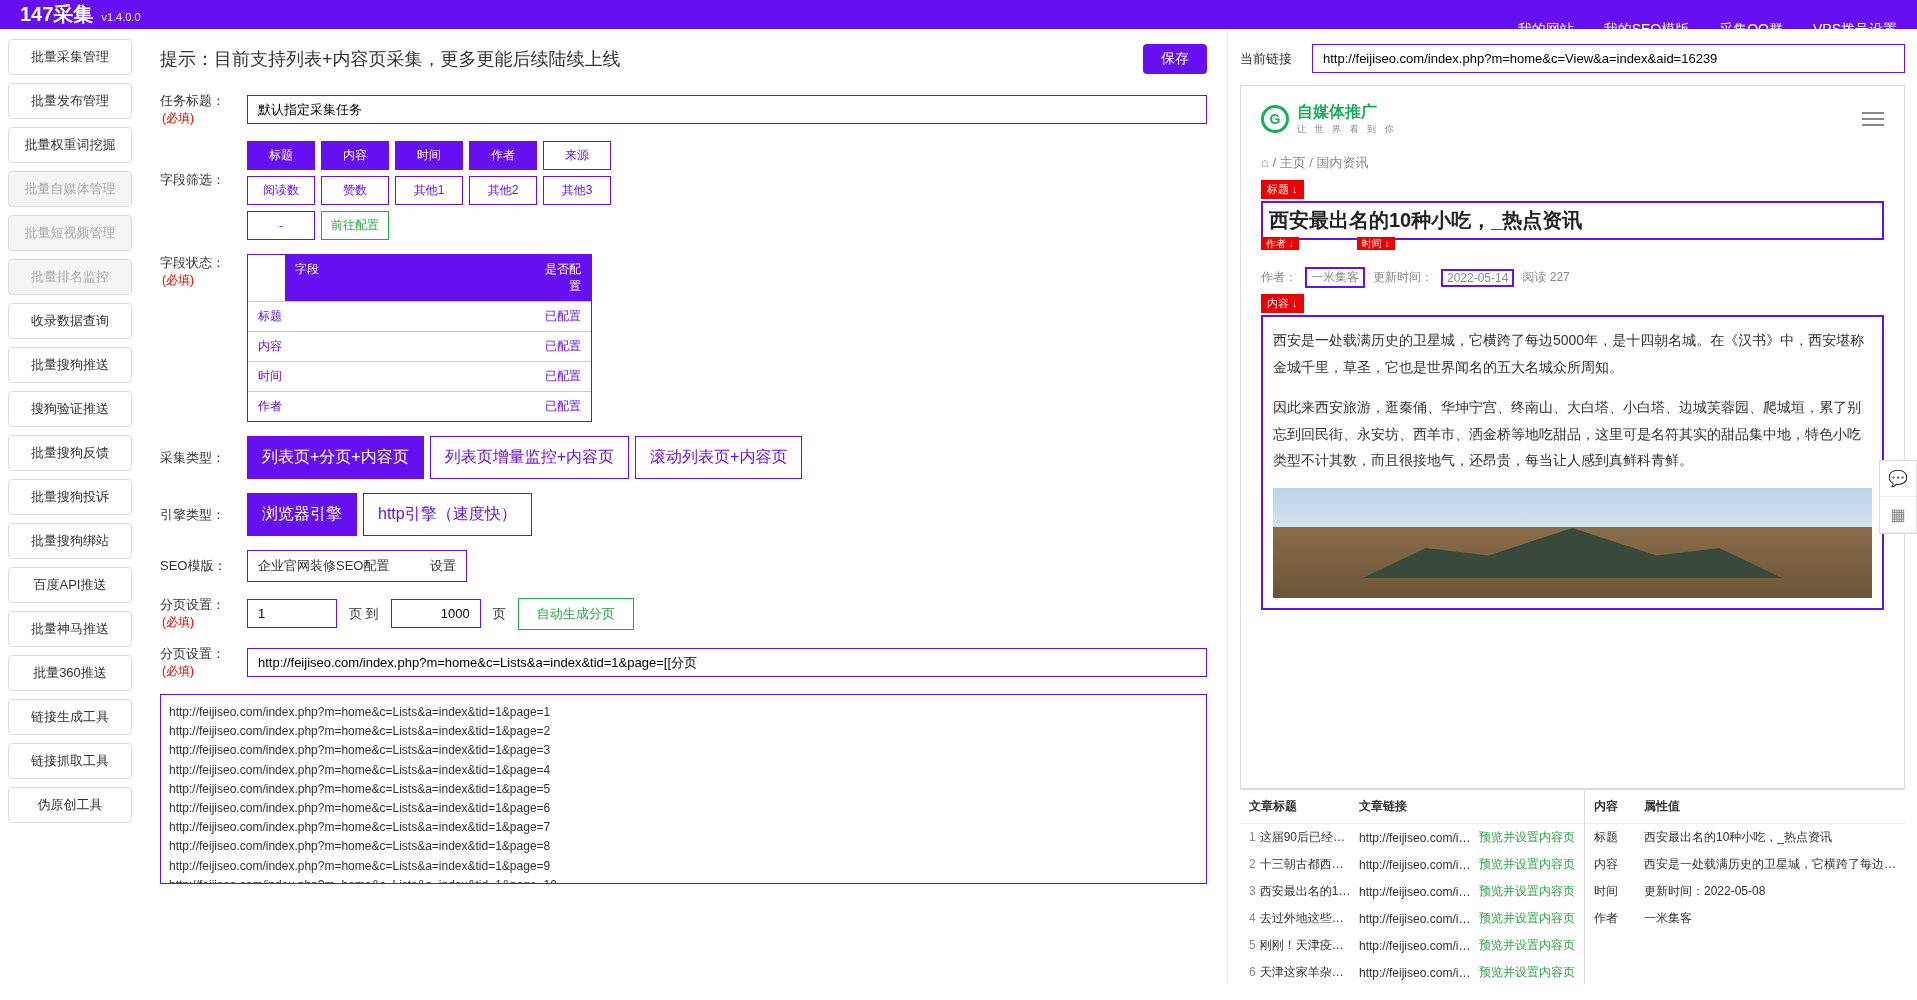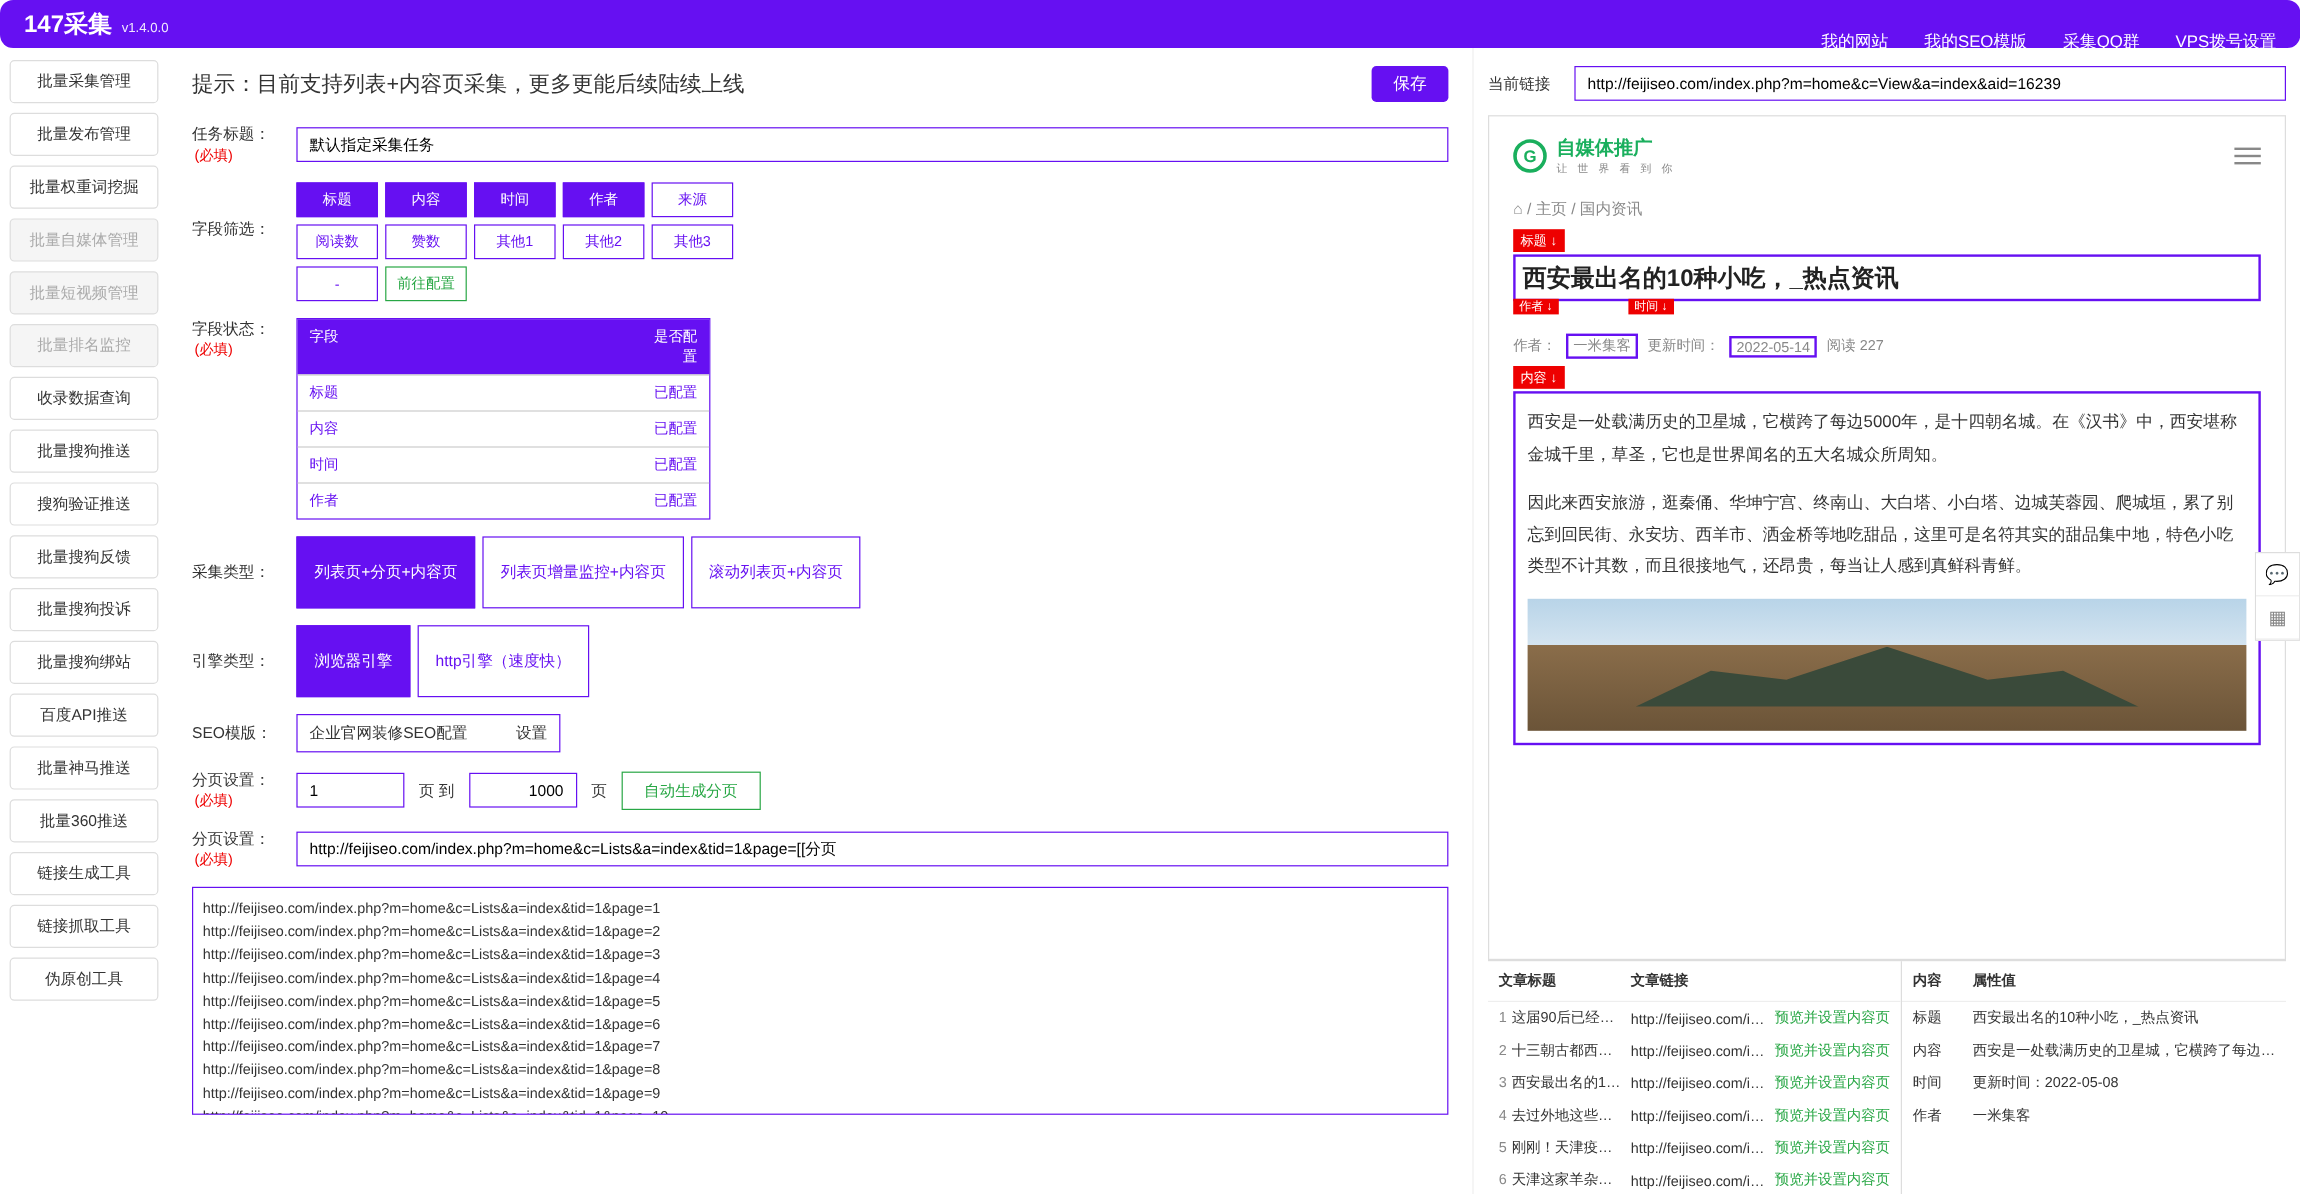--- a/index.html
+++ b/index.html
@@ -1,17 +1,17 @@
 <!DOCTYPE html>
 <html><head>
 <meta charset="utf-8">
 <style>
 * { box-sizing: border-box; margin: 0; padding: 0; }
 body { font-family: "Microsoft YaHei", Arial, sans-serif; font-size: 13px; color: #333; background: #fff; overflow: hidden; }
-.header { background: #6610f2; color: #fff; height: 40px; display: flex; align-items: center; padding: 0 20px; justify-content: space-between; border-radius: 11px; }
+.header { background: #6610f2; color: #fff; height: 29px; display: flex; align-items: center; padding: 0 20px; justify-content: space-between; }
 .header-left { display: flex; align-items: baseline; gap: 8px; }
 .app-title { font-size: 20px; font-weight: bold; }
 .app-version { font-size: 11px; opacity: 0.9; }
 .header-nav { display: flex; gap: 30px; }
 .header-nav a { color: #fff; text-decoration: none; font-size: 14px; cursor: pointer; margin-top: 30px; }
 .main { display: flex; height: calc(100vh - 45px); }
 .sidebar { width: 140px; padding: 10px 8px; background: #fff; overflow-y: auto; }
 .sidebar-item { display: block; width: 100%; padding: 8px 10px; margin-bottom: 8px; text-align: center; border: 1px solid #ddd; border-radius: 4px; background: #fff; font-size: 13px; cursor: pointer; color: #333; }
 .sidebar-item.disabled { color: #aaa; background: #f5f5f5; }
 .center { flex: 1; padding: 15px 20px; overflow-y: auto; min-width: 0; }
@@ -21,27 +21,27 @@
 .save-btn { background: #6610f2; color: #fff; border: none; padding: 6px 18px; border-radius: 4px; font-size: 14px; cursor: pointer; }
 .form-row { display: flex; align-items: center; margin-bottom: 14px; gap: 12px; }
 .form-label { width: 75px; font-size: 13px; color: #333; flex-shrink: 0; }
 .required { color: #e00; font-size: 12px; margin-left: 2px; }
 .text-input { border: 1px solid #6610f2; padding: 6px 10px; font-size: 13px; width: 100%; }
 .btn-group { display: flex; flex-wrap: wrap; gap: 6px; }
 .pill-btn { padding: 5px 0; width: 68px; text-align: center; border: 1px solid #6610f2; background: #fff; color: #6610f2; font-size: 12px; cursor: pointer; }
 .pill-btn.active { background: #6610f2; color: #fff; }
 .pill-btn.green { border-color: #28a745; color: #28a745; }
 .field-table { width: 345px; border: 1px solid #6610f2; }
-.field-table-head { display: flex; background: #6610f2; color: #fff; font-size: 12px; }
+.field-table-head { display: flex; background: #6610f2; color: #fff; font-size: 12px; margin-left: 37px; }
 .field-table-head > div:first-child { flex: 1; padding: 6px 10px; }
 .field-table-head > div:last-child { width: 60px; padding: 6px 10px; text-align: right; }
 .field-table-row { display: flex; border-top: 1px solid #ccc; color: #6610f2; font-size: 12px; }
 .field-table-row > div:first-child { flex: 1; padding: 6px 10px; }
 .field-table-row > div:last-child { width: 60px; padding: 6px 10px; text-align: right; }
-.tab-btn { padding: 20px 14px; border: 1px solid #6610f2; background: #fff; color: #6610f2; font-size: 13px; cursor: pointer; text-align: center; }
+.tab-btn { padding: 10px 14px; border: 1px solid #6610f2; background: #fff; color: #6610f2; font-size: 16px; cursor: pointer; text-align: center; }
 .tab-btn.active { background: #6610f2; color: #fff; }
 .seo-select { border: 1px solid #6610f2; padding: 6px 10px; width: 220px; display: flex; justify-content: space-between; color: #333; font-size: 13px; }
 .page-input { border: 1px solid #6610f2; padding: 6px 10px; width: 90px; font-size: 13px; }
 .page-mid { font-size: 13px; }
 .gen-btn { border: 1px solid #28a745; color: #28a745; background: #fff; padding: 6px 18px; font-size: 13px; cursor: pointer; }
 .url-list { border: 1px solid #6610f2; padding: 8px; font-size: 12px; color: #333; line-height: 1.6; height: 190px; overflow: auto; }
 .red-box { position: absolute; border: 3px solid #e00; padding: 12px 18px; color: #e00; font-size: 20px; line-height: 1.7; background: #fff; }
 .center-wrap { position: relative; }
 .url-row { display: flex; align-items: center; gap: 12px; margin-bottom: 12px; }
 .url-label { font-size: 13px; width: 60px; }

